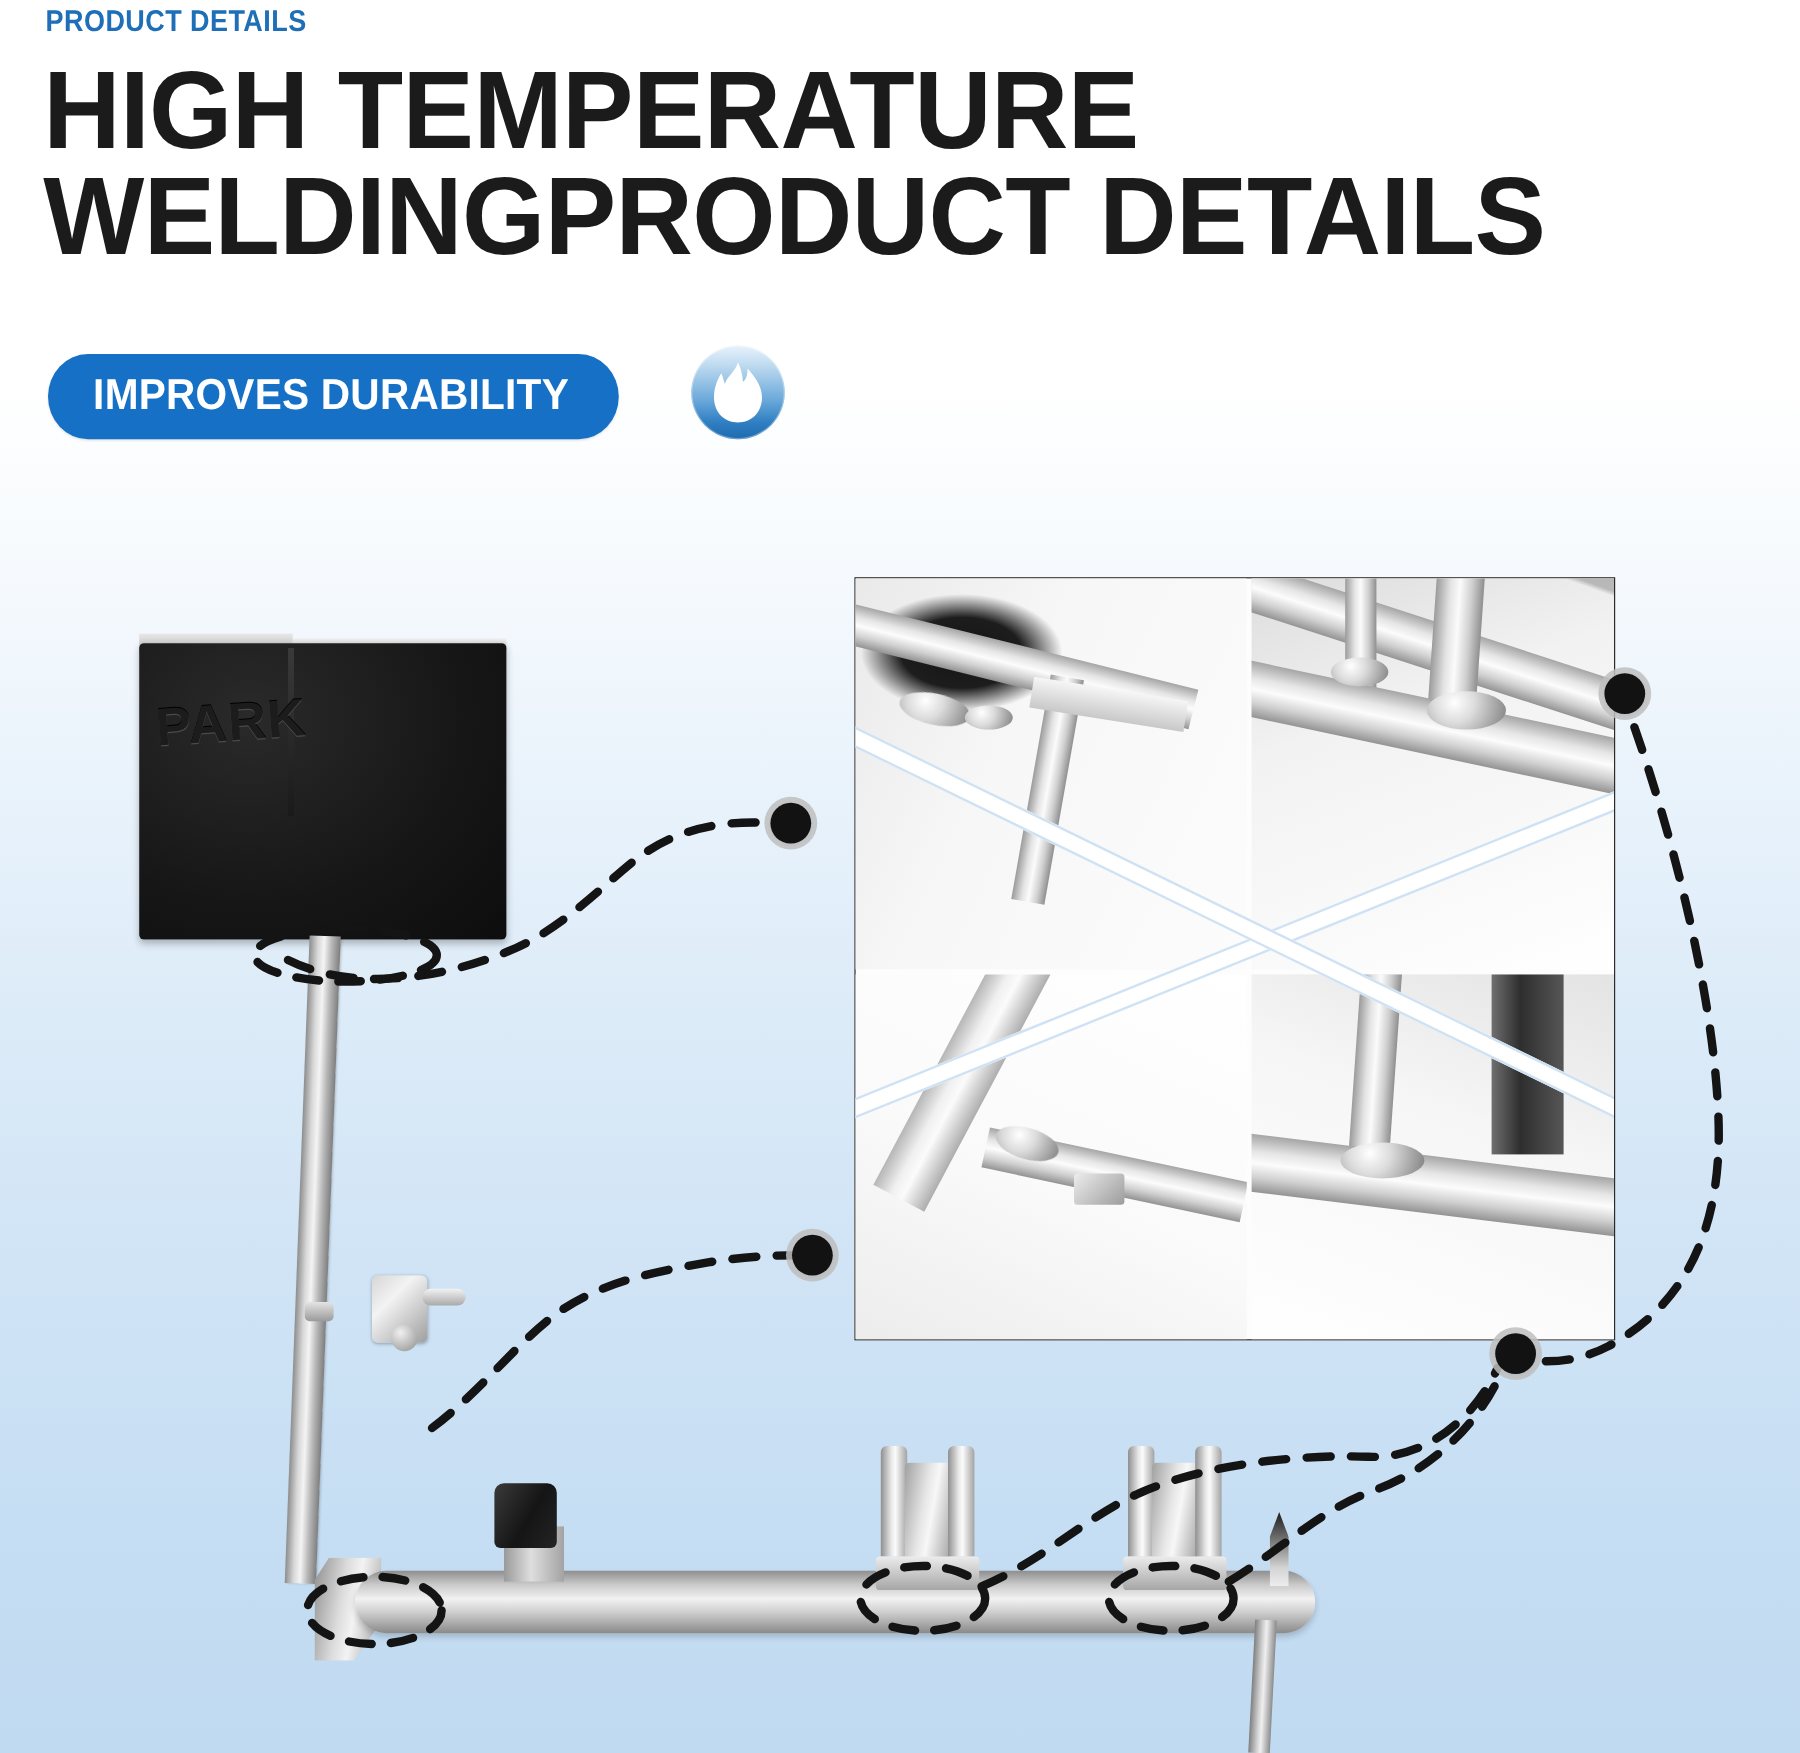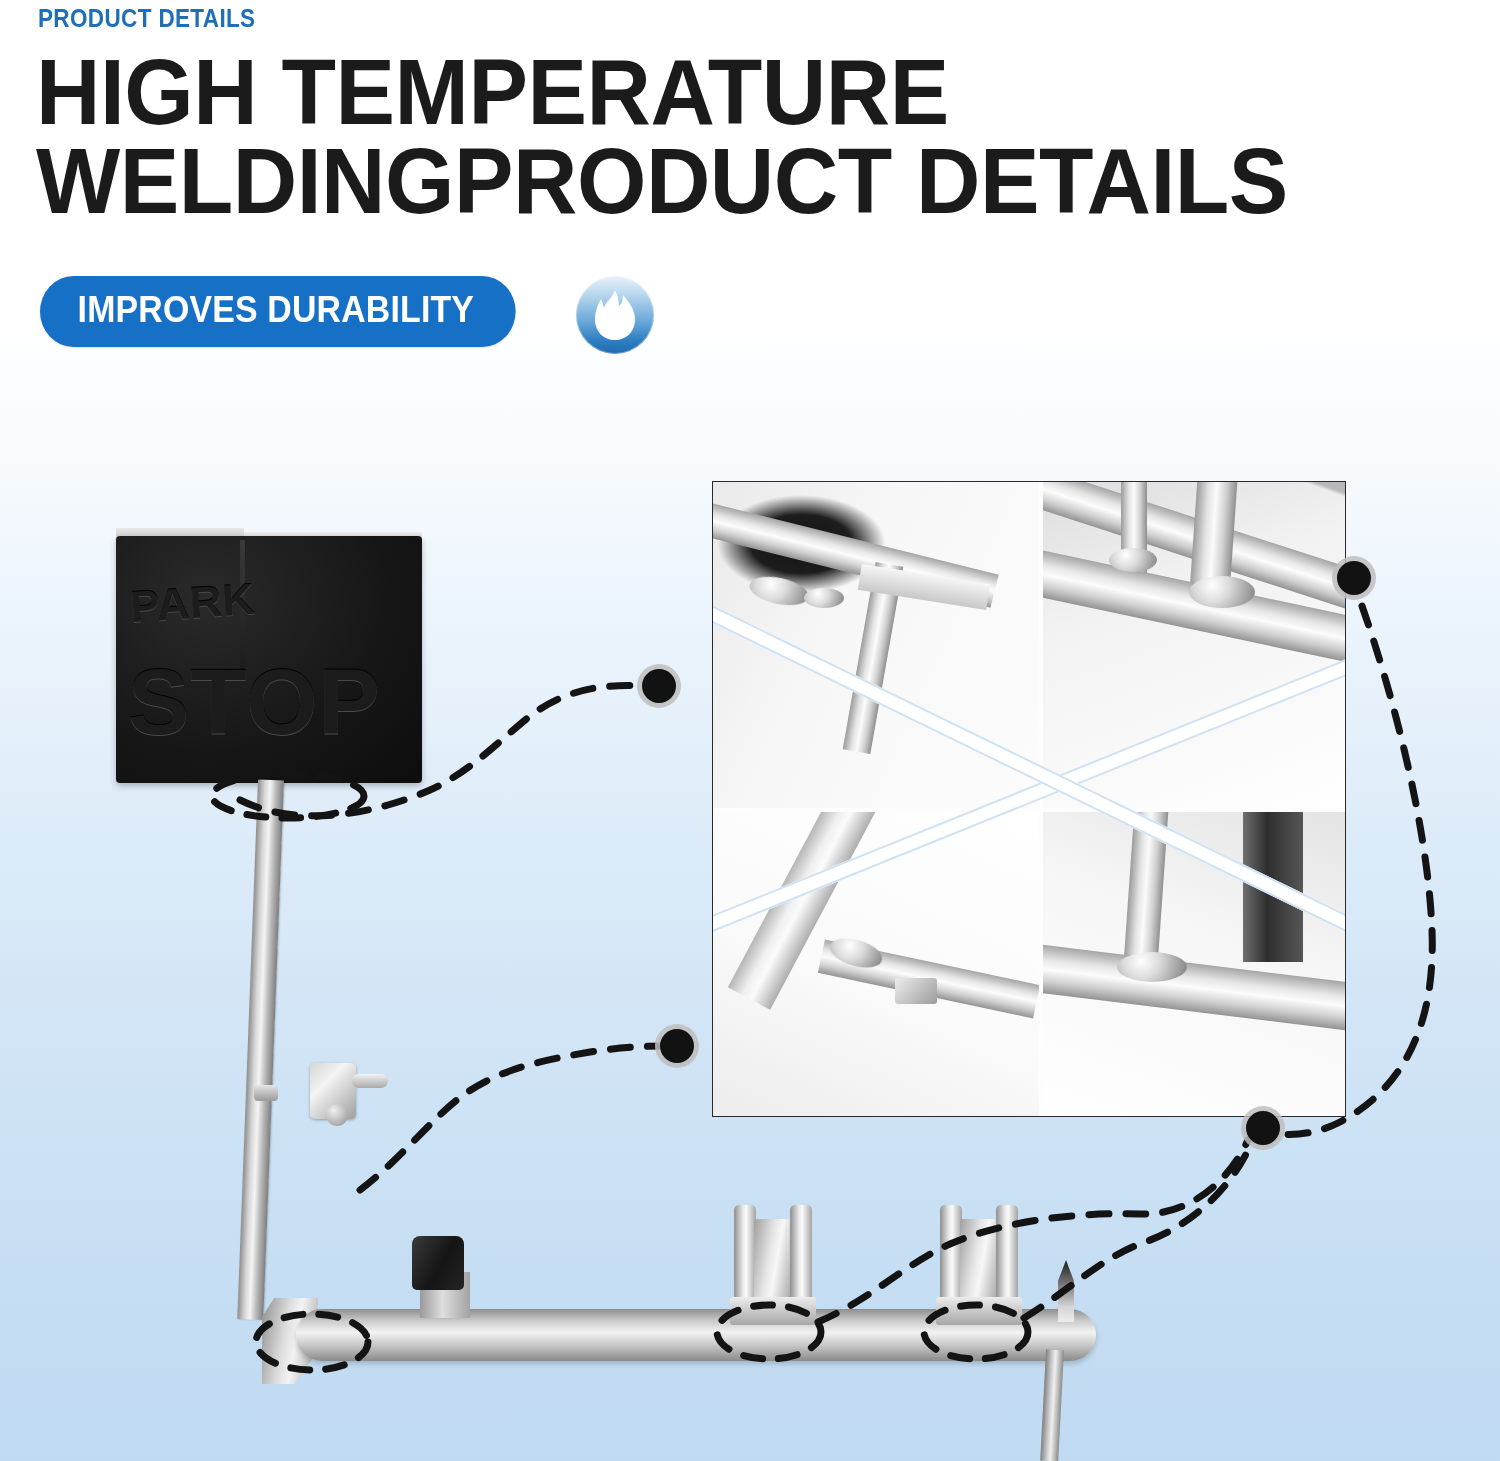--- a/index.html
+++ b/index.html
@@ -21,21 +21,21 @@
     position:absolute;left:36px;top:48px;width:1430px;
     color:#1b1b1b;
     font-size:92px;line-height:.97;font-weight:700;
     letter-spacing:-0.5px;
     font-family:"Liberation Sans Narrow","Liberation Sans",sans-serif;
     transform:scaleX(.97);transform-origin:left top;
   }
   .headline .l2{display:block;}
 
   
-  .badge-row{position:absolute;left:40px;top:276px;display:flex;align-items:flex-start;gap:30px;}
+  .badge-row{position:absolute;left:40px;top:288px;display:flex;align-items:flex-end;gap:30px;}
   .pill{
     background:#1670c6;color:#ffffff;border-radius:40px;
     padding:13px 44px 16px 40px;
     font-size:36px;font-weight:700;letter-spacing:.2px;
     font-family:"Liberation Sans Narrow","Liberation Sans",sans-serif;
     transform:scaleX(.94);transform-origin:left center;
     box-shadow:0 1px 2px rgba(0,0,0,.12);
     white-space:nowrap;
   }
   .flame-badge{
@@ -246,21 +246,20 @@
   <div class="slash" style="left:-120px;top:300px;width:900px;height:12px;transform:rotate(-22deg);"></div>
   <div class="slash" style="left:-60px;top:300px;width:840px;height:12px;transform:rotate(26deg);"></div>
 </div>
 
 <div class="prod">
   <div class="pad-top-left"></div>
   <div class="pad-notch"></div>
   <div class="pad"></div>
   <div class="pad-split"></div>
   <div class="emb emb-park">PARK</div>
-  <div class="emb emb-stop">STOP</div>
 
   <div class="arm"></div>
   <div class="pivot-stub"></div>
   <div class="pivot"></div>
   <div class="pivot-pin"></div>
   <div class="pivot-nut"></div>
 
   <div class="foot"></div>
   <div class="tube"></div>
   <div class="knob-base"></div>

